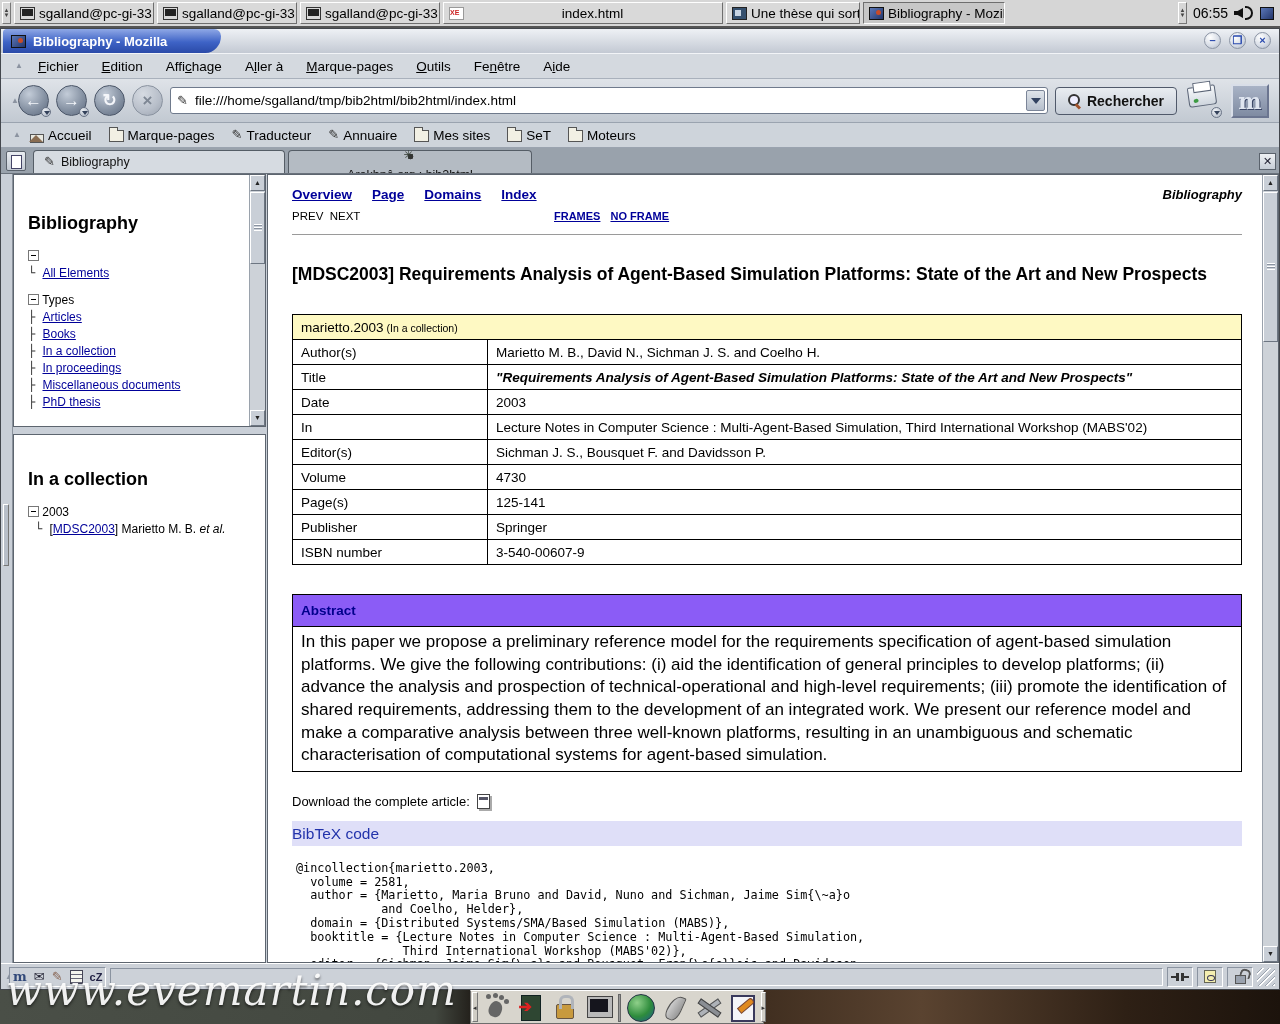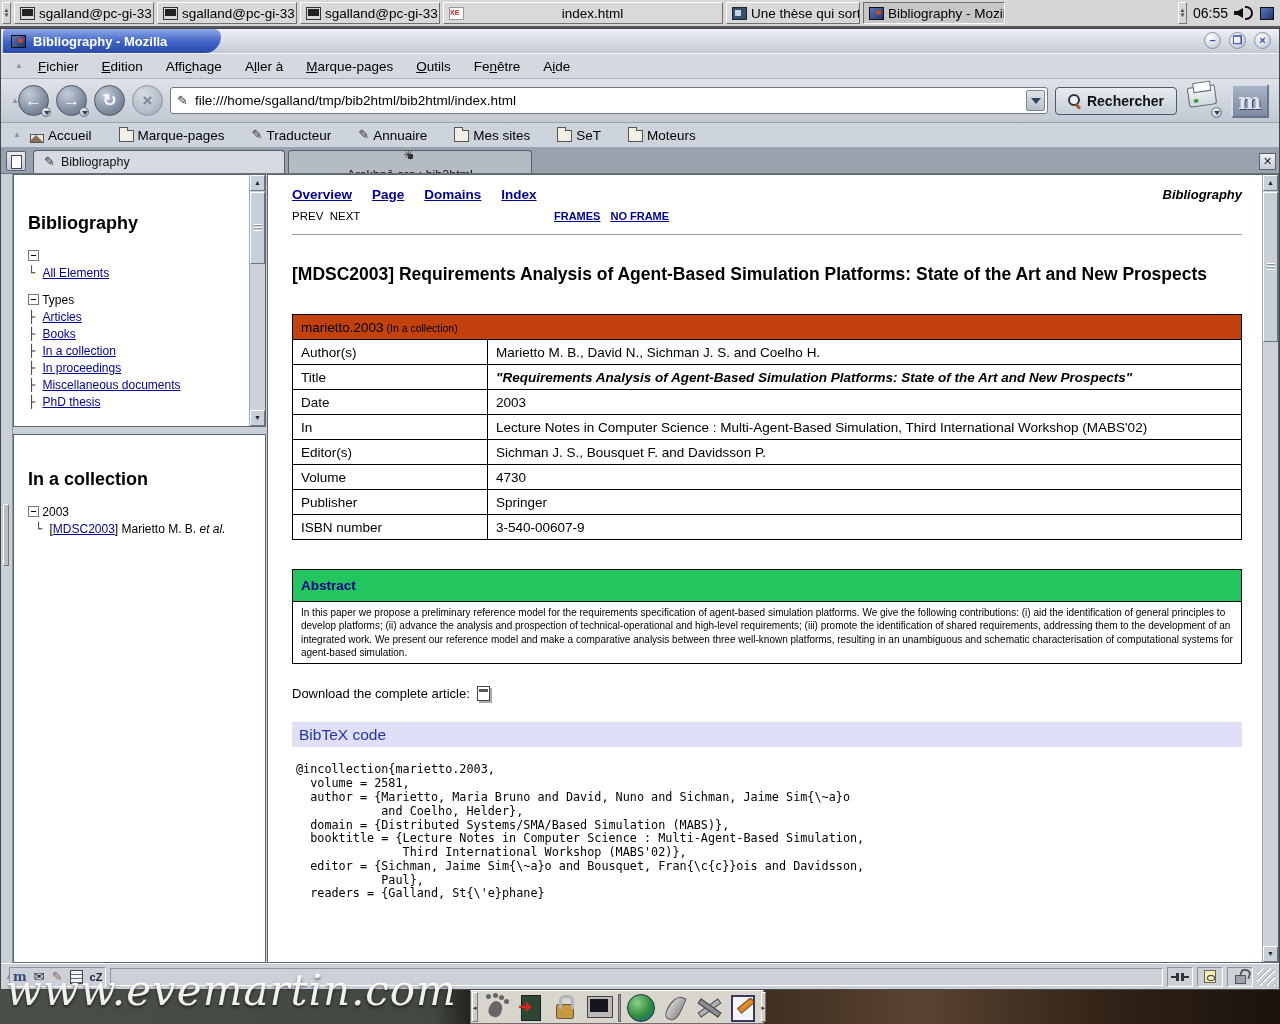--- a/index.html
+++ b/index.html
@@ -142,32 +142,32 @@
   .pn-links{display:flex;gap:20px;font-size:13.5px;font-weight:bold;}
   .pn-bib{margin-left:auto;font-size:13px;font-weight:bold;font-style:italic;color:#000;}
   .pn-row2{position:relative;font-size:11.5px;margin-top:8px;color:#000;}
   .pn-frames{position:absolute;left:262px;top:0;font-weight:bold;display:flex;gap:10px;font-size:11px;}
   .pn-frames a{color:#009;}
   .mainhr{border:none;border-top:1px solid #9a9a9a;margin:12px 0 0;}
   h1.entry{font-size:17.5px;line-height:1.55;margin:26px 0 0;max-width:935px;color:#000;}
   table.details{border-collapse:collapse;width:100%;margin-top:26px;}
   table.details th,table.details td{border:1px solid #000;font-weight:normal;text-align:left;
     font-size:13.5px;padding:4px 8px;color:#000;height:25px;}
-  th.entryhead{background:#c2410c;color:#00008c;font-weight:bold;font-size:13.5px;}
+  th.entryhead{background:#fef9c3;color:#00008c;font-weight:bold;font-size:13.5px;}
   th.entryhead .sub{font-size:10.5px;}
   td.flabel{width:195px;}
   td.fvalue.emph{font-weight:bold;font-style:italic;}
   table.abstract{border-collapse:collapse;width:100%;margin-top:29px;}
   table.abstract th,table.abstract td{border:1px solid #000;text-align:left;padding:4px 8px;color:#000;}
-  table.abstract th{background:#22c55e;color:#00008c;font-size:13.5px;height:32px;}
-  table.abstract td{font-size:10px;line-height:1.33;}
+  table.abstract th{background:#8b5cf6;color:#00008c;font-size:13.5px;height:32px;}
+  table.abstract td{font-size:17px;line-height:1.33;}
   .dlrow{margin-top:22px;font-size:13px;color:#000;display:flex;align-items:center;gap:7px;}
   .doc-icon{width:13px;height:15px;background:#fff;border:1px solid #444;position:relative;box-shadow:2px 2px 0 #aaa;}
   .doc-icon::after{content:"";position:absolute;left:1px;top:2px;right:1px;height:3px;background:#556;}
-  .bibhead{margin-top:21px;background:#dfdff8;height:25px;line-height:25px;padding-left:7px;
+  .bibhead{margin-top:12px;background:#dfdff8;height:25px;line-height:25px;
     color:#2233ab;font-size:15.5px;}
   pre.bibtex{font-family:"DejaVu Sans Mono",monospace;font-size:11.8px;line-height:13.8px;margin:16px 0 0 4px;color:#000;}
   
   .mscroll{position:absolute;right:0;top:0;bottom:0;width:16px;background:#cdd2d8;border-left:1px solid #9aa2ac;}
   
   .statusbar{height:26px;background:#ccd1d8;border-top:1px solid #fff;display:flex;align-items:center;
     padding:2px 4px;gap:4px;flex:0 0 auto;}
   .compbox{display:flex;align-items:center;height:20px;border:1px solid #8a93a0;border-right-color:#fff;border-bottom-color:#fff;
     padding:0 3px;gap:7px;background:#ccd1d8;}
   .compicon{font-size:13px;color:#223;line-height:18px;}
@@ -313,21 +313,21 @@
       </div>
       <div class="printwrap">
         <span class="print-icon"></span>
         <span class="dd2"></span>
       </div>
       <div class="mozlogo">m</div>
     </div>
 
     <div class="persbar">
       <span class="grippy">▲</span>
-      <span style="display:flex;gap:27px;">
+      <span style="display:flex;gap:17px;">
           <span class="bmitem">
             <span class="home-icon"></span>
             <span>Accueil</span>
           </span>
           <span class="bmitem">
             <span class="folder-icon"></span>
             <span>Marque-pages</span>
           </span>
           <span class="bmitem">
             <span class="pencil-icon">✎</span>
@@ -451,20 +451,24 @@
                 </tr>
                 <tr>
                   <td class="flabel">Editor(s)</td>
                   <td class="fvalue">Sichman J. S., Bousquet F. and Davidsson P.</td>
                 </tr>
                 <tr>
                   <td class="flabel">Volume</td>
                   <td class="fvalue">4730</td>
                 </tr>
                 <tr>
+                  <td class="flabel">Page(s)</td>
+                  <td class="fvalue">125-141</td>
+                </tr>
+                <tr>
                   <td class="flabel">Publisher</td>
                   <td class="fvalue">Springer</td>
                 </tr>
                 <tr>
                   <td class="flabel">ISBN number</td>
                   <td class="fvalue">3-540-00607-9</td>
                 </tr>
               </tbody>
           </table>
           <table class="abstract">

